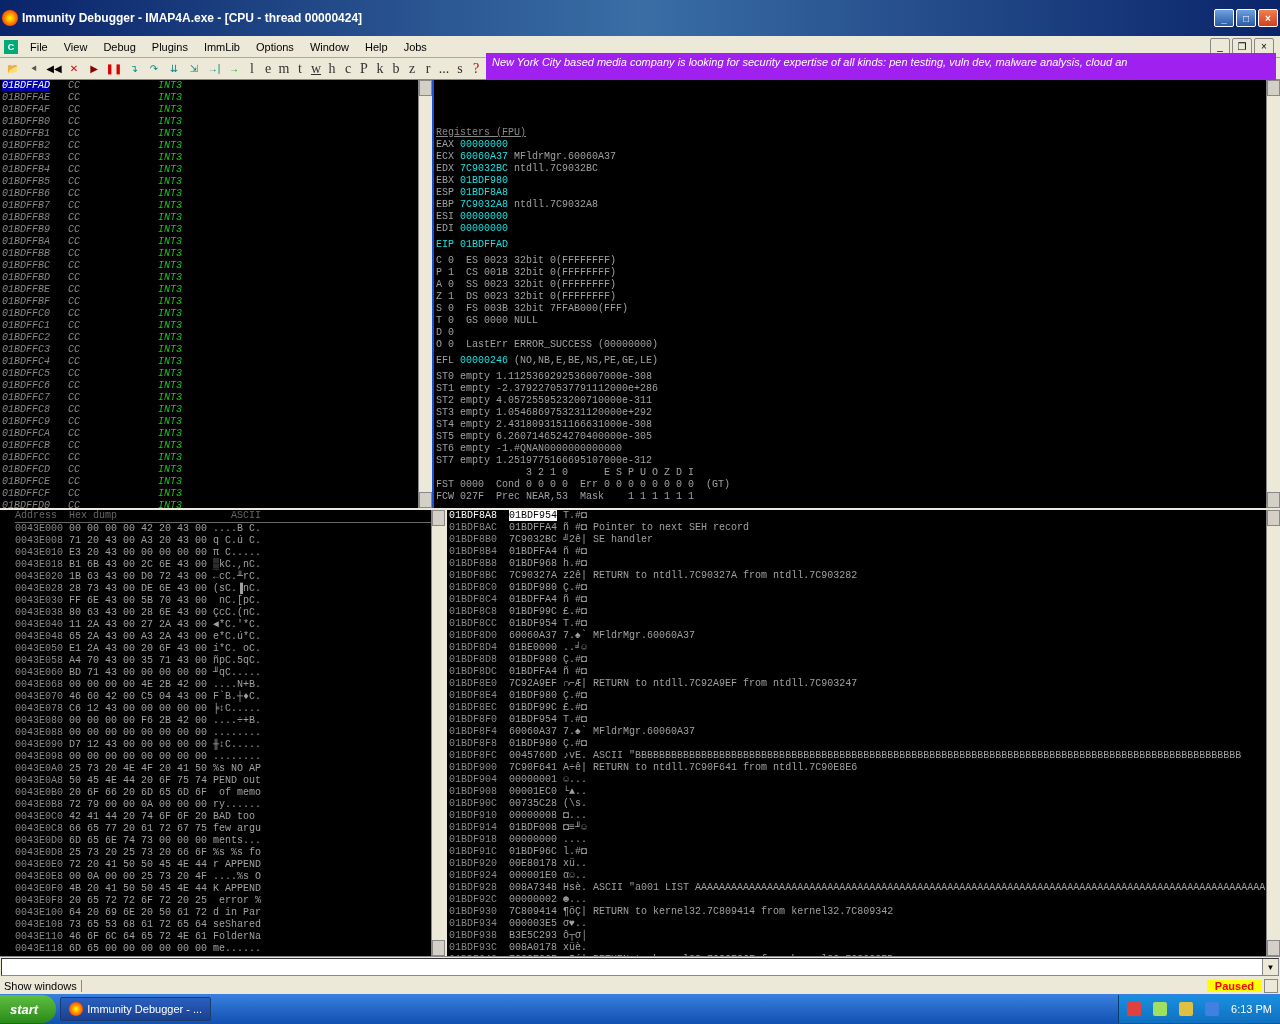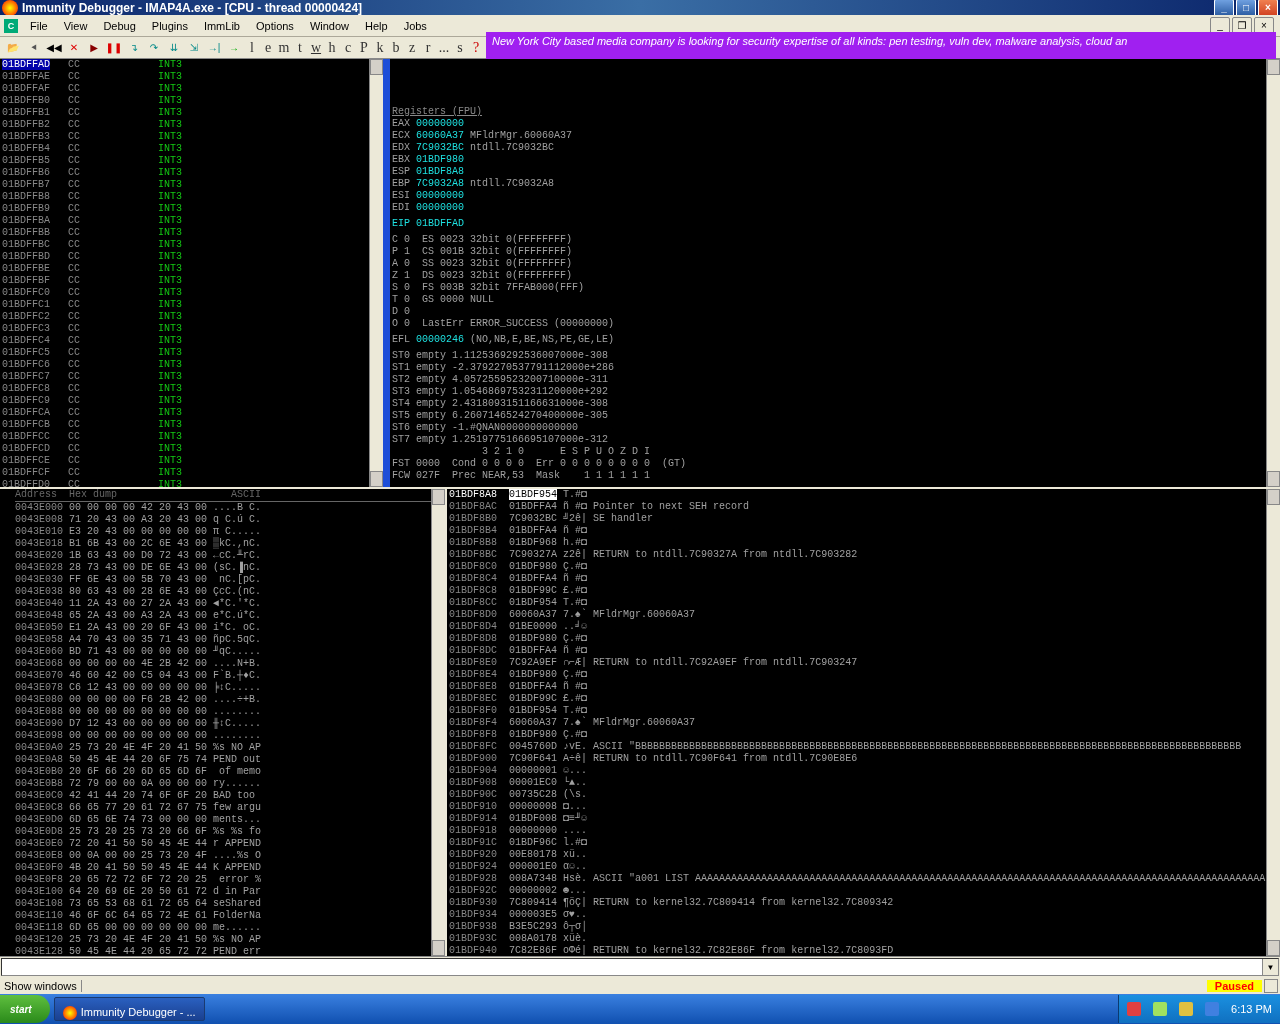--- a/index.html
+++ b/index.html
@@ -1,38 +1,38 @@
 <!DOCTYPE html>
 <html><head>
 <meta charset="utf-8">
 <style>
 * { margin: 0; padding: 0; box-sizing: border-box; }
 body { font-family: "Tahoma", sans-serif; font-size: 11px; background: #3a6ea5; width: 1280px; height: 1024px; overflow: hidden; }
 .window { width: 1280px; height: 994px; background: #ece9d8; display: flex; flex-direction: column; }
-.titlebar { height: 15px; background: linear-gradient(to right, #0a246a, #3a6ea5, #0a246a); display: flex; align-items: center; padding: 0 2px; color: #fff; font-weight: bold; font-size: 12px; }
+.titlebar { height: 36px; background: linear-gradient(to right, #0a246a, #3a6ea5, #0a246a); display: flex; align-items: center; padding: 0 2px; color: #fff; font-weight: bold; font-size: 12px; }
 .titlebar-icon { width: 16px; height: 16px; margin-right: 4px; background: radial-gradient(circle, #ff0, #f00); border-radius: 50%; }
 .titlebar-text { flex: 1; }
 .win-btns { display: flex; gap: 2px; }
 .win-btn { width: 20px; height: 18px; background: linear-gradient(#6fa0e0, #2a5aa0); border: 1px solid #fff; border-radius: 2px; font-size: 10px; color: #fff; display: flex; align-items: center; justify-content: center; font-family: sans-serif; }
 .win-btn.close { background: linear-gradient(#f08050, #d04020); }
 .menubar { height: 22px; background: #ece9d8; display: flex; align-items: center; padding: 0 4px; border-bottom: 1px solid #aca899; font-size: 11px; }
 .menubar span { padding: 2px 8px; }
 .menubar .icon-c { width: 14px; height: 14px; background: #0a7; color: #fff; font-weight: bold; display: flex; align-items: center; justify-content: center; margin-right: 4px; font-size: 9px; }
 .toolbar { height: 22px; background: #ece9d8; border-bottom: 1px solid #888; display: flex; align-items: center; padding: 0 4px; }
 .tb-icon { width: 18px; height: 16px; margin: 0 1px; display: flex; align-items: center; justify-content: center; font-size: 10px; }
 .tb-folder { color: #d4a017; } .tb-save { color: #555; }
 .tb-red { color: #d00; } .tb-green { color: #0a0; } .tb-darkred { color: #800; }
 .tb-cyan { color: #088; }
 .tb-letter { width: 16px; font-family: Georgia, serif; font-size: 14px; color: #333; text-align: center; }
 .banner { flex: 1; background: #a020f0; color: #fff; font-style: italic; font-size: 11px; padding: 2px 6px; white-space: nowrap; overflow: hidden; margin-left: 2px; height: 32px; line-height: 14px; }
 .workarea { flex: 1; background: #000; display: flex; flex-direction: column; min-height: 0; }
 .top-panes { display: flex; height: 430px; border-bottom: 2px solid #ece9d8; }
 .bot-panes { display: flex; flex: 1; min-height: 0; padding-left: 13px; }
 .pane { background: #000; font-family: "Lucida Console","Courier New",monospace; font-size: 10px; line-height: 12px; overflow: hidden; position: relative; }
-.pane-cpu { width: 390px; border-right: 7px solid #1d4ed8; }
+.pane-cpu { width: 434px; border-right: 2px solid #1d4ed8; font-style: italic; }
 .pane-reg { flex: 1; }
 .pane-dump { width: 434px; border-right: 2px solid #ece9d8; }
 .pane-stack { flex: 1; }
 .scroll-v { position: absolute; right: 0; top: 0; bottom: 0; width: 14px; background: #ece9d8; border-left: 1px solid #888; }
 .scroll-v::before, .scroll-v::after { content: ""; position: absolute; left: 0; right: 0; height: 14px; background: #d4d0c8; border: 1px solid #888; }
 .scroll-v::before { top: 0; } .scroll-v::after { bottom: 0; }
 .addr { color: #888; }
 .cc { color: #888; }
 .int3 { color: #14c814; }
 .white { color: #fff; } .cyan { color: #1ee0e0; } .grey { color: #a0a0a0; } .hi { background: #fff; color: #000; }
@@ -41,22 +41,22 @@
 .line { white-space: pre; }
 .panel-content { padding: 0 2px 0 2px; height: 100%; overflow: hidden; }
 .dump-hdr { color: #666; border-bottom: 1px solid #666; }
 .statusarea { height: 38px; background: #ece9d8; border-top: 1px solid #888; display: flex; flex-direction: column; }
 .cmdline { height: 18px; border: 1px inset #888; background: #fff; margin: 1px; display: flex; }
 .cmdline-arrow { width: 16px; background: #ece9d8; border-left: 1px solid #888; font-size: 8px; display: flex; align-items: center; justify-content: center; }
 .statusbar { flex: 1; display: flex; align-items: center; font-size: 11px; justify-content: flex-end; }
 .status-cell { padding: 0 4px; border-right: 1px solid #888; }
 .status-paused { background: #ff0; color: #f00; font-weight: bold; padding: 0 8px; margin-left: auto; }
 .taskbar { height: 30px; background: linear-gradient(#3a80e0, #1050b0); display: flex; align-items: center; }
-.start { height: 28px; border-radius: 0 14px 14px 0; background: linear-gradient(#5fbf3f, #2a8a1a); color: #fff; font-style: italic; font-weight: bold; font-size: 10px; padding: 0 18px 0 10px; display: flex; align-items: center; }
-.task-item { height: 24px; background: linear-gradient(#2a60c0, #1a4090); border: 1px solid #1a3a70; border-radius: 2px; color: #fff; font-size: 11px; padding: 8px 8px; display: flex; align-items: flex-start; margin-left: 4px; }
+.start { height: 28px; border-radius: 0 14px 14px 0; background: linear-gradient(#5fbf3f, #2a8a1a); color: #fff; font-style: italic; font-weight: bold; font-size: 13px; padding: 0 18px 0 10px; display: flex; align-items: center; }
+.task-item { height: 24px; background: linear-gradient(#2a60c0, #1a4090); border: 1px solid #1a3a70; border-radius: 2px; color: #fff; font-size: 11px; padding: 0 8px; display: flex; align-items: center; margin-left: 4px; }
 .tray { margin-left: auto; height: 28px; background: linear-gradient(#1a90e0, #1070c0); border-left: 1px solid #0a3a70; display: flex; align-items: center; padding: 0 8px; color: #fff; font-size: 11px; gap: 12px; }
 .tray-icon { width: 14px; height: 14px; border-radius: 2px; }
 </style>
 </head>
 <body>
 
 <div class="window">
   <div class="titlebar">
     <div class="titlebar-icon"></div>
     <div class="titlebar-text">Immunity Debugger - IMAP4A.exe - [CPU - thread 00000424]</div>
@@ -256,21 +256,20 @@
             <div class="line"><span class="addr">01BDF8C0</span>  <span class="grey">01BDF980</span> <span class="grey">Ç.#◘</span> <span class="grey"></span></div>
             <div class="line"><span class="addr">01BDF8C4</span>  <span class="grey">01BDFFA4</span> <span class="grey">ñ #◘</span> <span class="grey"></span></div>
             <div class="line"><span class="addr">01BDF8C8</span>  <span class="grey">01BDF99C</span> <span class="grey">£.#◘</span> <span class="grey"></span></div>
             <div class="line"><span class="addr">01BDF8CC</span>  <span class="grey">01BDF954</span> <span class="grey">T.#◘</span> <span class="grey"></span></div>
             <div class="line"><span class="addr">01BDF8D0</span>  <span class="grey">60060A37</span> <span class="grey">7.♠`</span> <span class="grey">MFldrMgr.60060A37</span></div>
             <div class="line"><span class="addr">01BDF8D4</span>  <span class="grey">01BE0000</span> <span class="grey">..╛☺</span> <span class="grey"></span></div>
             <div class="line"><span class="addr">01BDF8D8</span>  <span class="grey">01BDF980</span> <span class="grey">Ç.#◘</span> <span class="grey"></span></div>
             <div class="line"><span class="addr">01BDF8DC</span>  <span class="grey">01BDFFA4</span> <span class="grey">ñ #◘</span> <span class="grey"></span></div>
             <div class="line"><span class="addr">01BDF8E0</span>  <span class="grey">7C92A9EF</span> <span class="grey">∩⌐Æ|</span> <span class="grey">RETURN to ntdll.7C92A9EF from ntdll.7C903247</span></div>
             <div class="line"><span class="addr">01BDF8E4</span>  <span class="grey">01BDF980</span> <span class="grey">Ç.#◘</span> <span class="grey"></span></div>
-            <div class="line"><span class="addr">01BDF8E8</span>  <span class="grey">01BDFFA4</span> <span class="grey">ñ #◘</span> <span class="grey"></span></div>
             <div class="line"><span class="addr">01BDF8EC</span>  <span class="grey">01BDF99C</span> <span class="grey">£.#◘</span> <span class="grey"></span></div>
             <div class="line"><span class="addr">01BDF8F0</span>  <span class="grey">01BDF954</span> <span class="grey">T.#◘</span> <span class="grey"></span></div>
             <div class="line"><span class="addr">01BDF8F4</span>  <span class="grey">60060A37</span> <span class="grey">7.♠`</span> <span class="grey">MFldrMgr.60060A37</span></div>
             <div class="line"><span class="addr">01BDF8F8</span>  <span class="grey">01BDF980</span> <span class="grey">Ç.#◘</span> <span class="grey"></span></div>
             <div class="line"><span class="addr">01BDF8FC</span>  <span class="grey">0045760D</span> <span class="grey">♪vE.</span> <span class="grey">ASCII "BBBBBBBBBBBBBBBBBBBBBBBBBBBBBBBBBBBBBBBBBBBBBBBBBBBBBBBBBBBBBBBBBBBBBBBBBBBBBBBBBBBBBBBBBBBBBBBBBBBBB</span></div>
             <div class="line"><span class="addr">01BDF900</span>  <span class="grey">7C90F641</span> <span class="grey">A÷ê|</span> <span class="grey">RETURN to ntdll.7C90F641 from ntdll.7C90E8E6</span></div>
             <div class="line"><span class="addr">01BDF904</span>  <span class="grey">00000001</span> <span class="grey">☺...</span> <span class="grey"></span></div>
             <div class="line"><span class="addr">01BDF908</span>  <span class="grey">00001EC0</span> <span class="grey">└▲..</span> <span class="grey"></span></div>
             <div class="line"><span class="addr">01BDF90C</span>  <span class="grey">00735C28</span> <span class="grey">(\s.</span> <span class="grey"></span></div>
             <div class="line"><span class="addr">01BDF910</span>  <span class="grey">00000008</span> <span class="grey">◘...</span> <span class="grey"></span></div>

